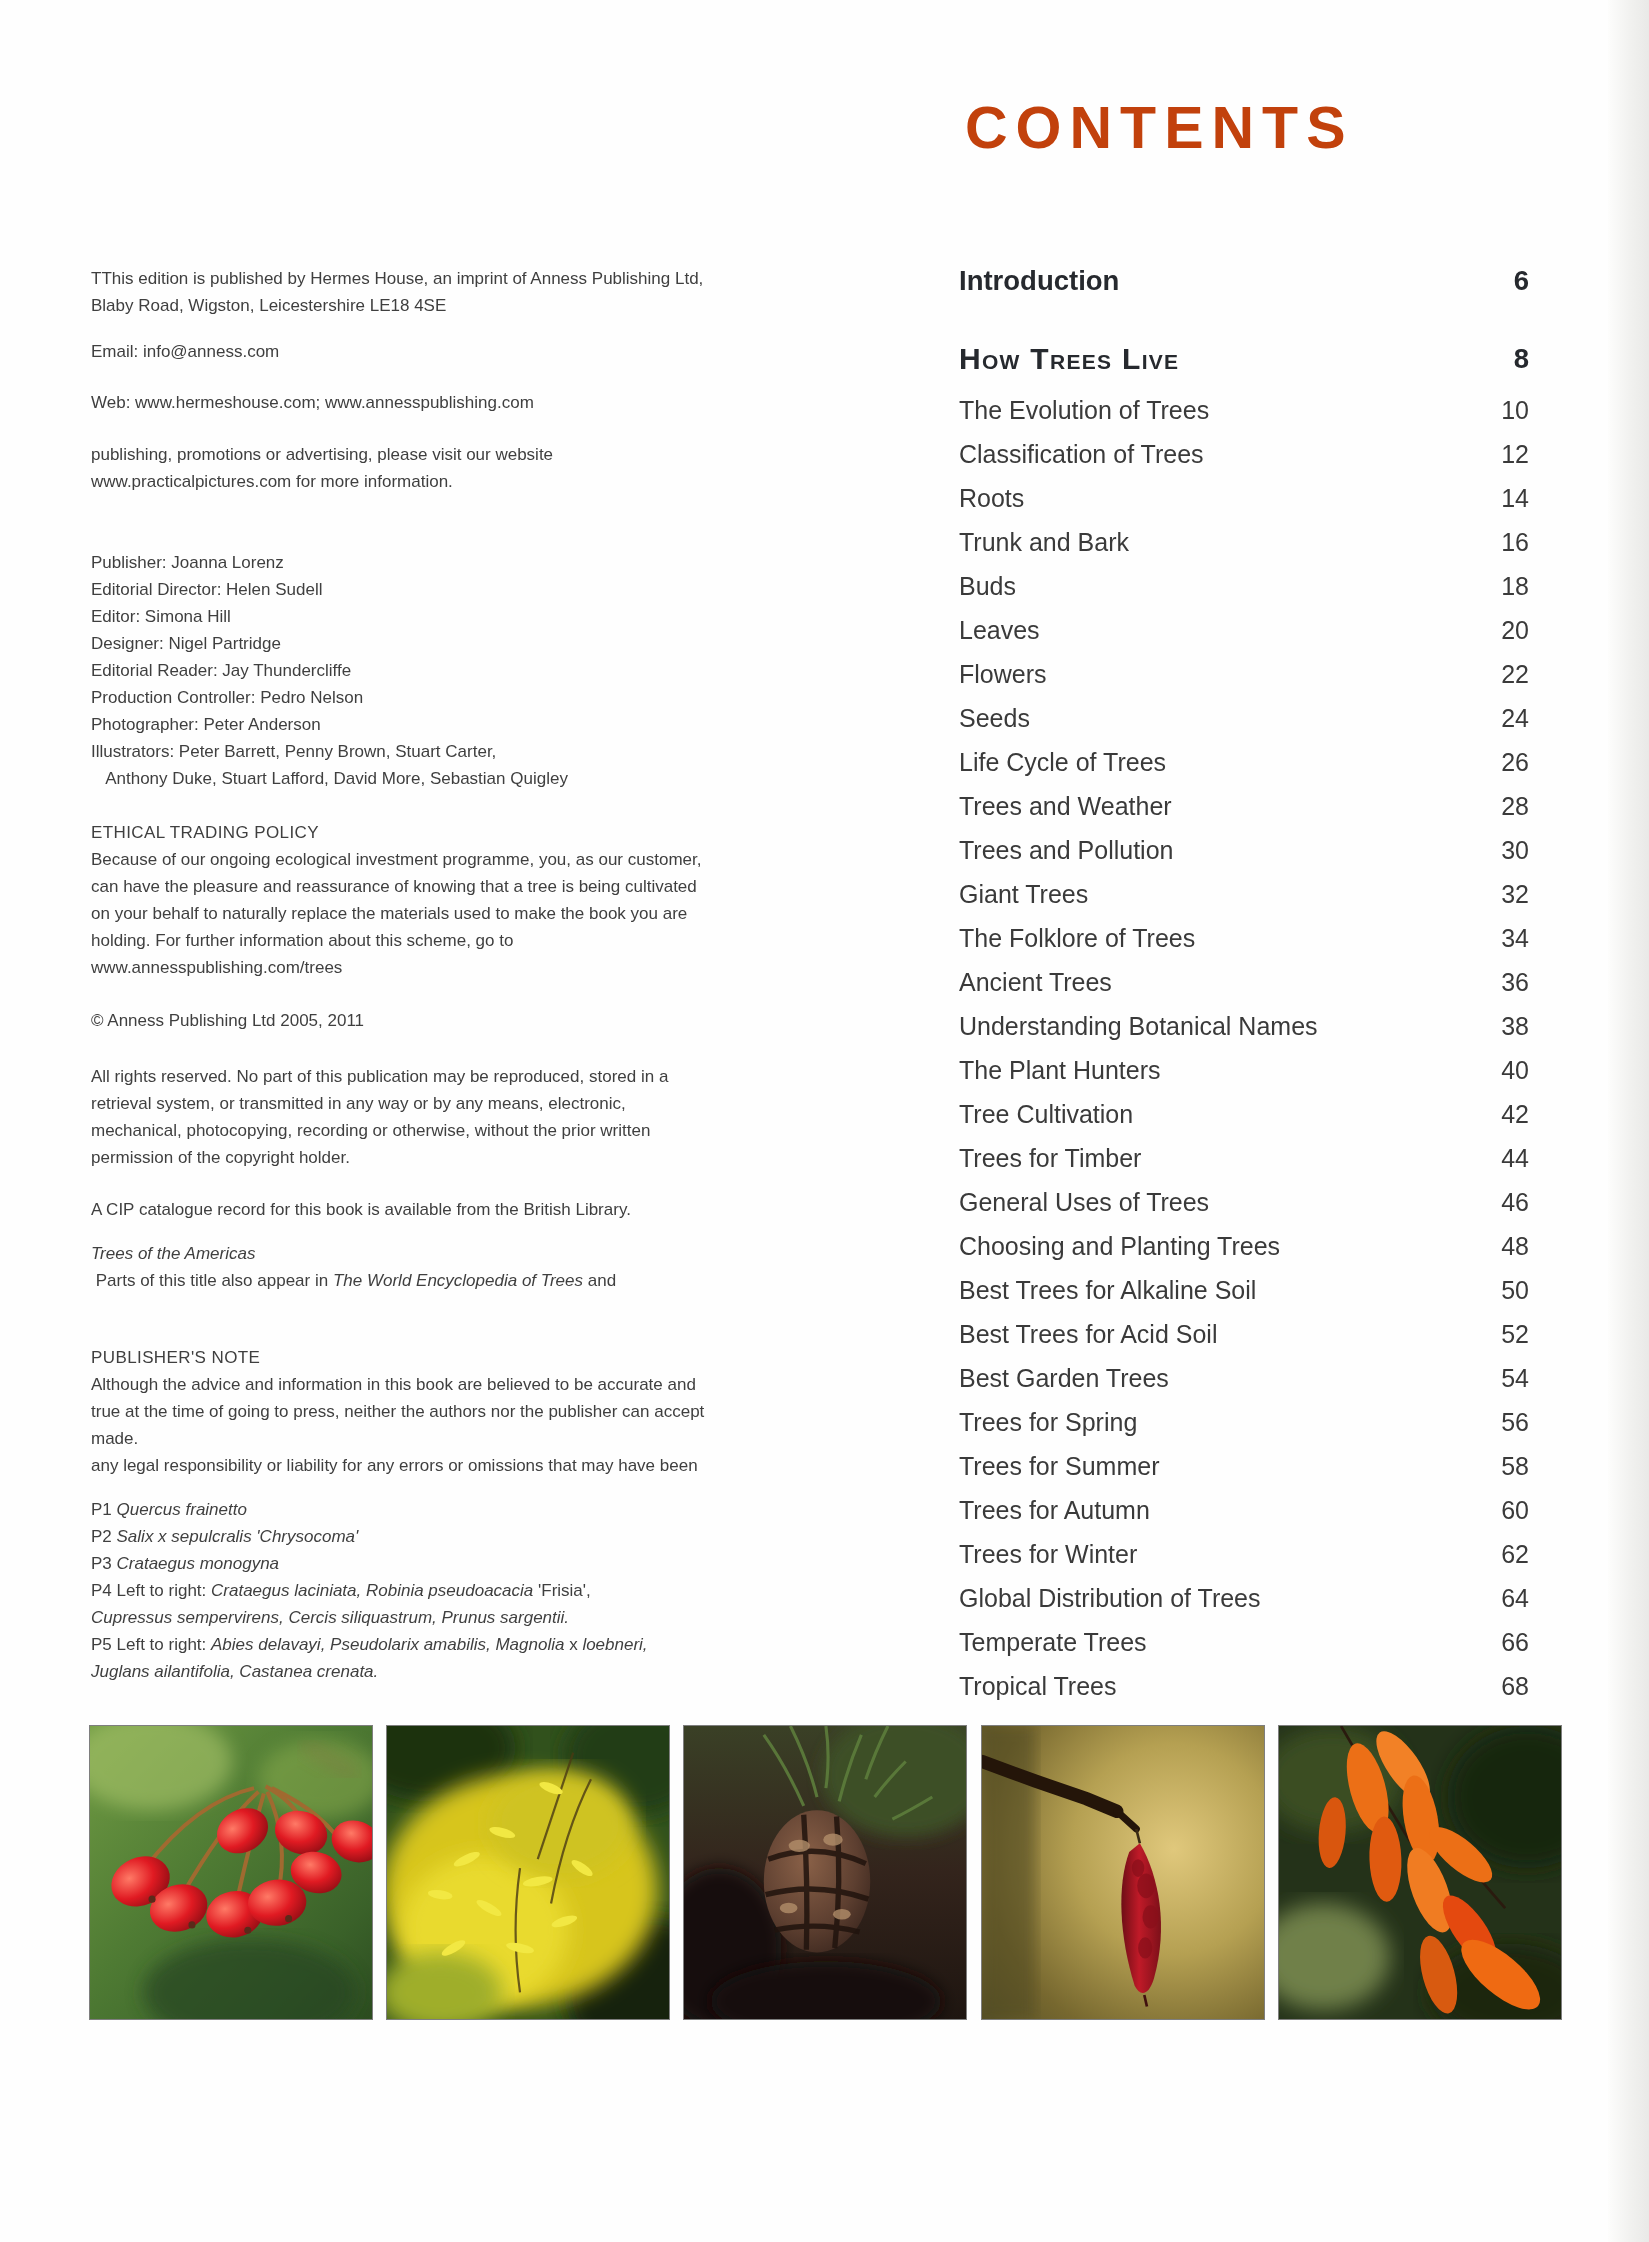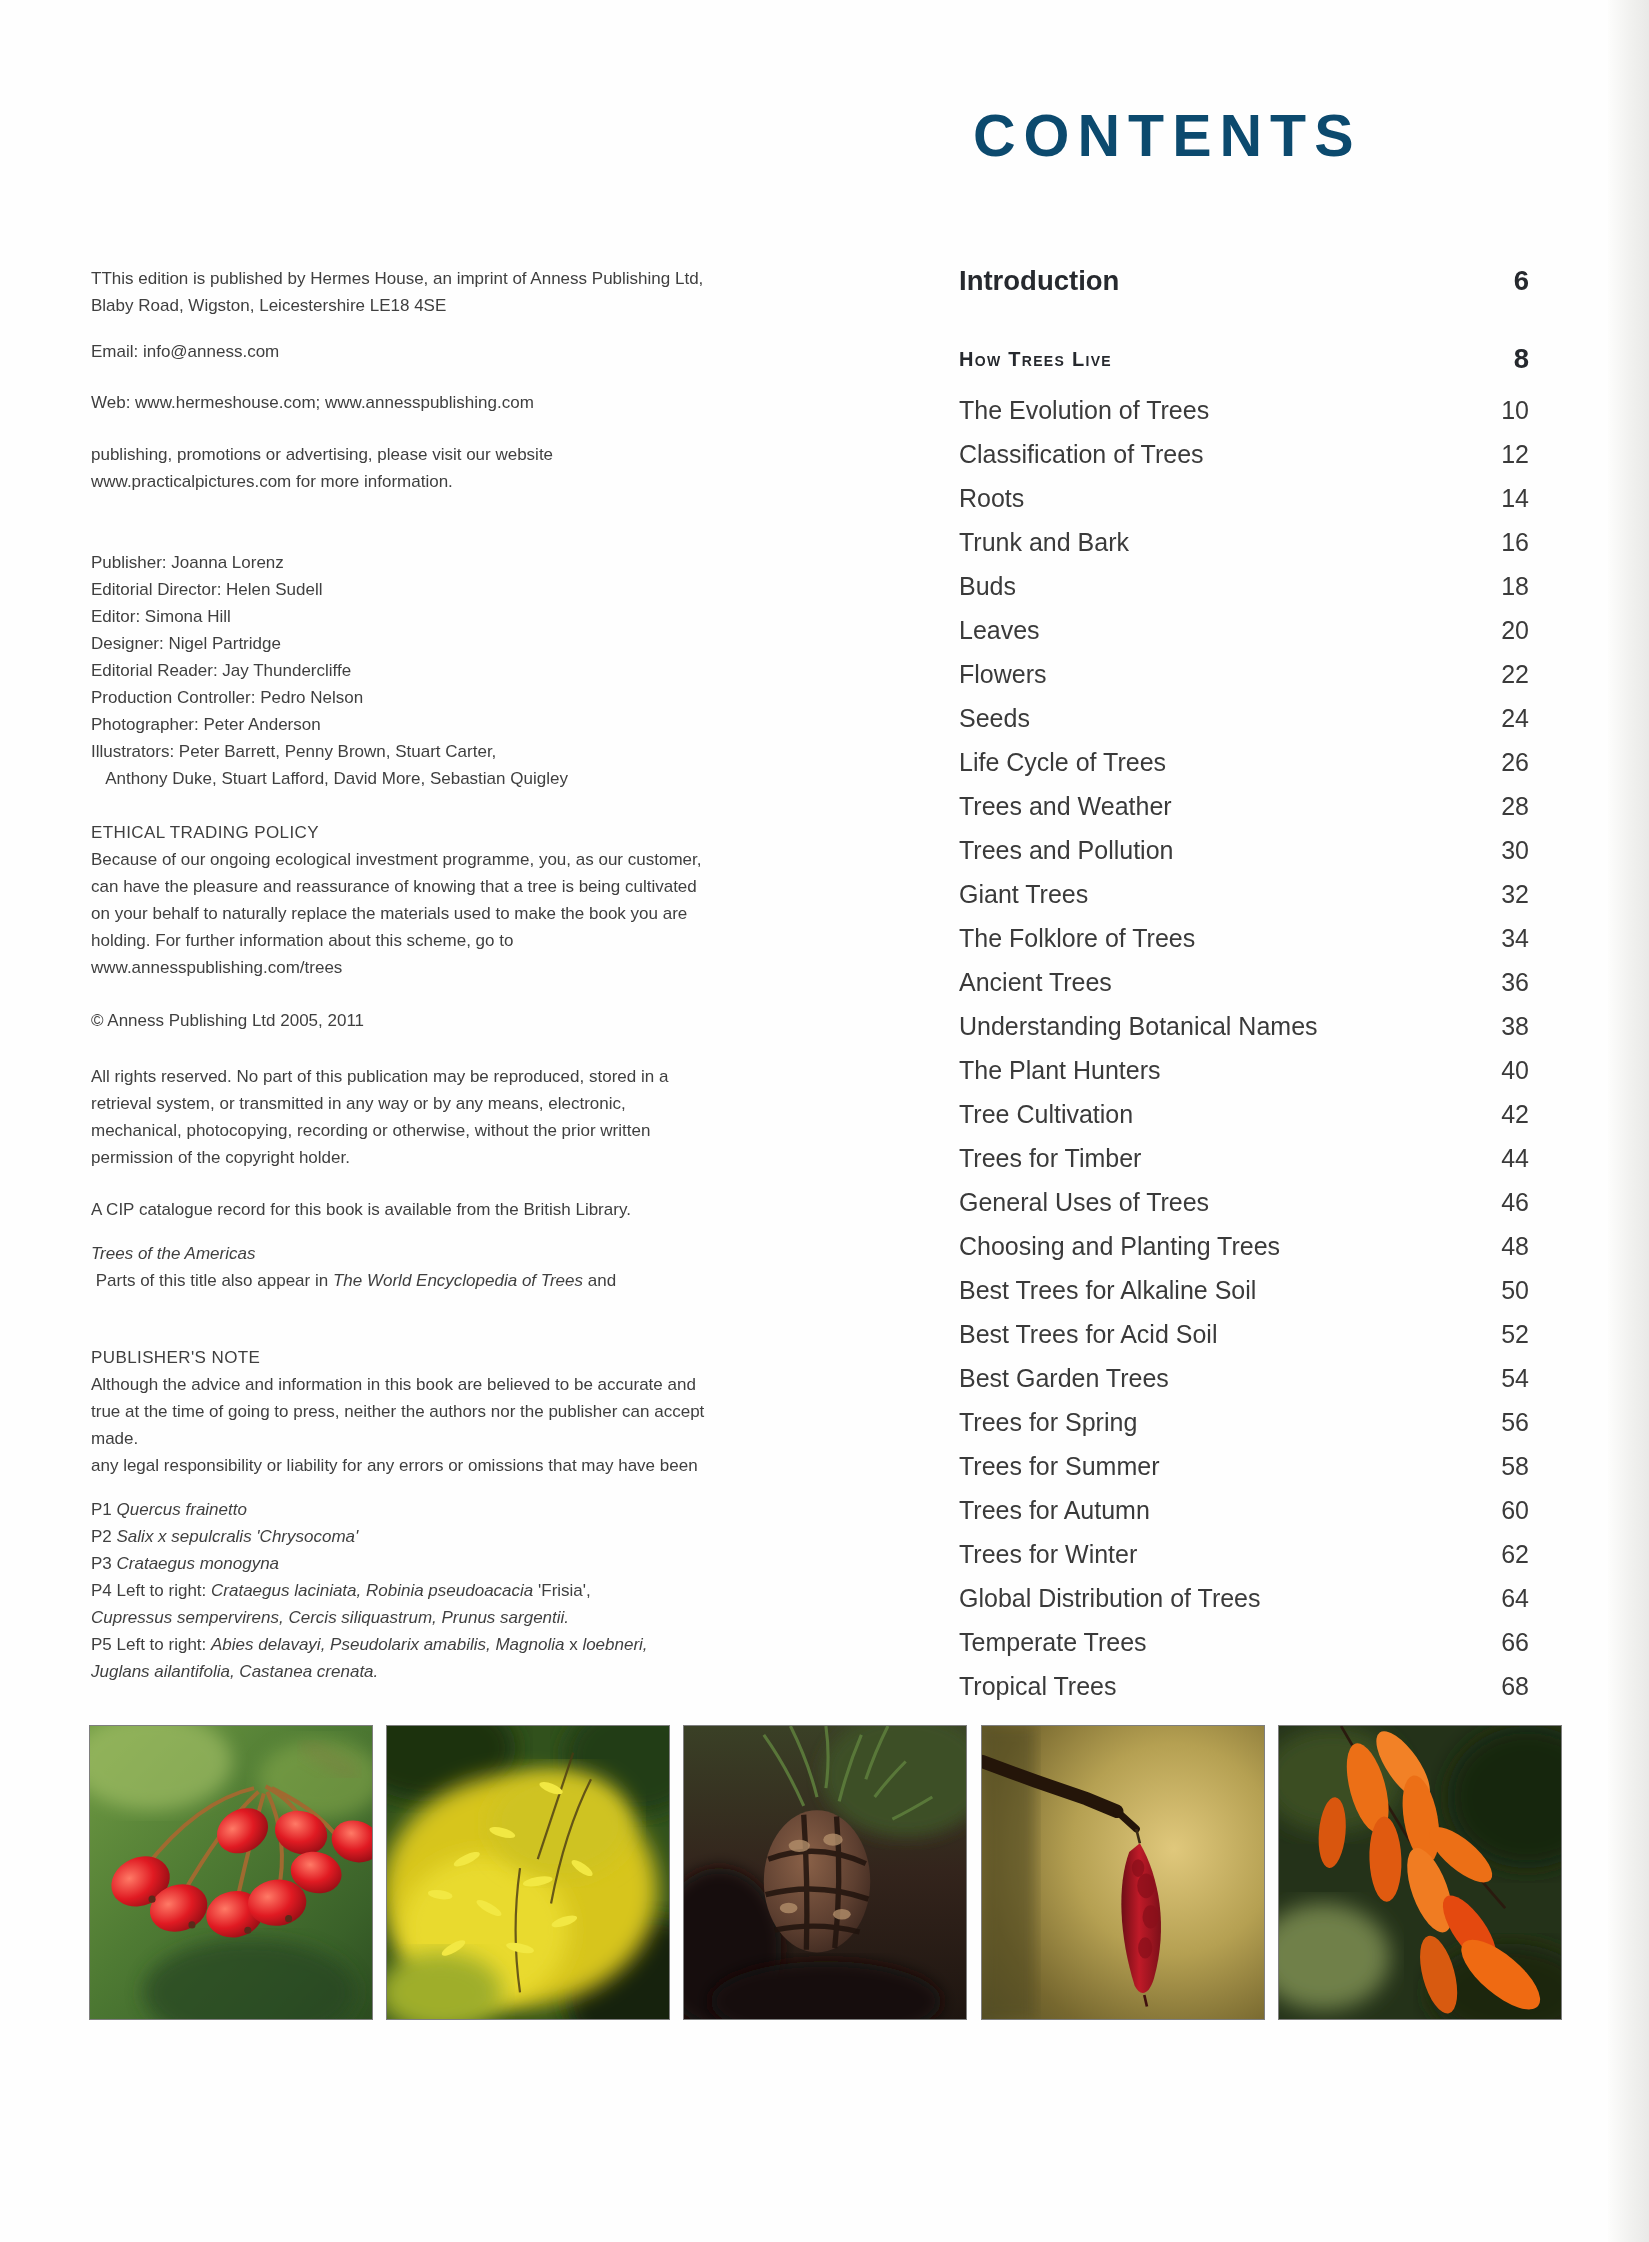--- a/index.html
+++ b/index.html
@@ -8,42 +8,42 @@
     background:#fdfdfc;
     font-family:"Liberation Sans", sans-serif;
     -webkit-font-smoothing:antialiased;
   }
   .page{position:absolute;inset:0;background:#fefefe;overflow:hidden;}
   .scan-edge{position:absolute;top:0;right:0;width:41px;height:100%;
     background:linear-gradient(to right,#fdfdfc 0%,#f1f1ef 55%,#e9e9e7 100%);}
 
   
   .contents-title{
-    position:absolute;left:965px;top:99px;margin:8px;
-    font-size:59px;font-weight:700;letter-spacing:8px;color:#0c4a6e;line-height:1;
+    position:absolute;left:965px;top:99px;margin:0;
+    font-size:59px;font-weight:700;letter-spacing:8px;color:#c2410c;line-height:1;
   }
 
   
   .left-col{position:absolute;left:87px;top:0;width:816px;color:#3f3f3f;}
   .blk{position:absolute;left:4px;width:816px;font-size:17px;line-height:27px;white-space:pre-wrap;}
   .blk .line{min-height:27px;}
   .it{font-style:italic;}
   .blk-heading{letter-spacing:0.4px;}
 
   
   .toc{position:absolute;left:959px;top:259px;width:570px;color:#3a3a3a;}
   .toc-row{height:44px;line-height:44px;display:flex;justify-content:space-between;
     align-items:center;font-size:25px;}
   .toc-row .pg{text-align:right;}
   .toc-gap{height:34px;}
   .toc-gap-sm{height:7px;}
   .toc-intro{font-weight:700;font-size:27.5px;color:#26292e;}
   .toc-intro .pg{font-size:27.5px;}
   .toc-section{font-weight:700;color:#26292e;}
-  .toc-section .lbl{font-variant:small-caps;font-size:20px;letter-spacing:1.3px;}
+  .toc-section .lbl{font-variant:small-caps;font-size:30px;letter-spacing:1.3px;}
   .toc-section .pg{font-size:27.5px;}
 
   
   .photo{position:absolute;top:1726px;width:282px;height:293px;
     outline:0.9px solid rgba(20,20,20,.55);background:#333;}
   .photo svg{display:block;width:100%;height:100%;}
 </style>
 </head>
 <body>
 

